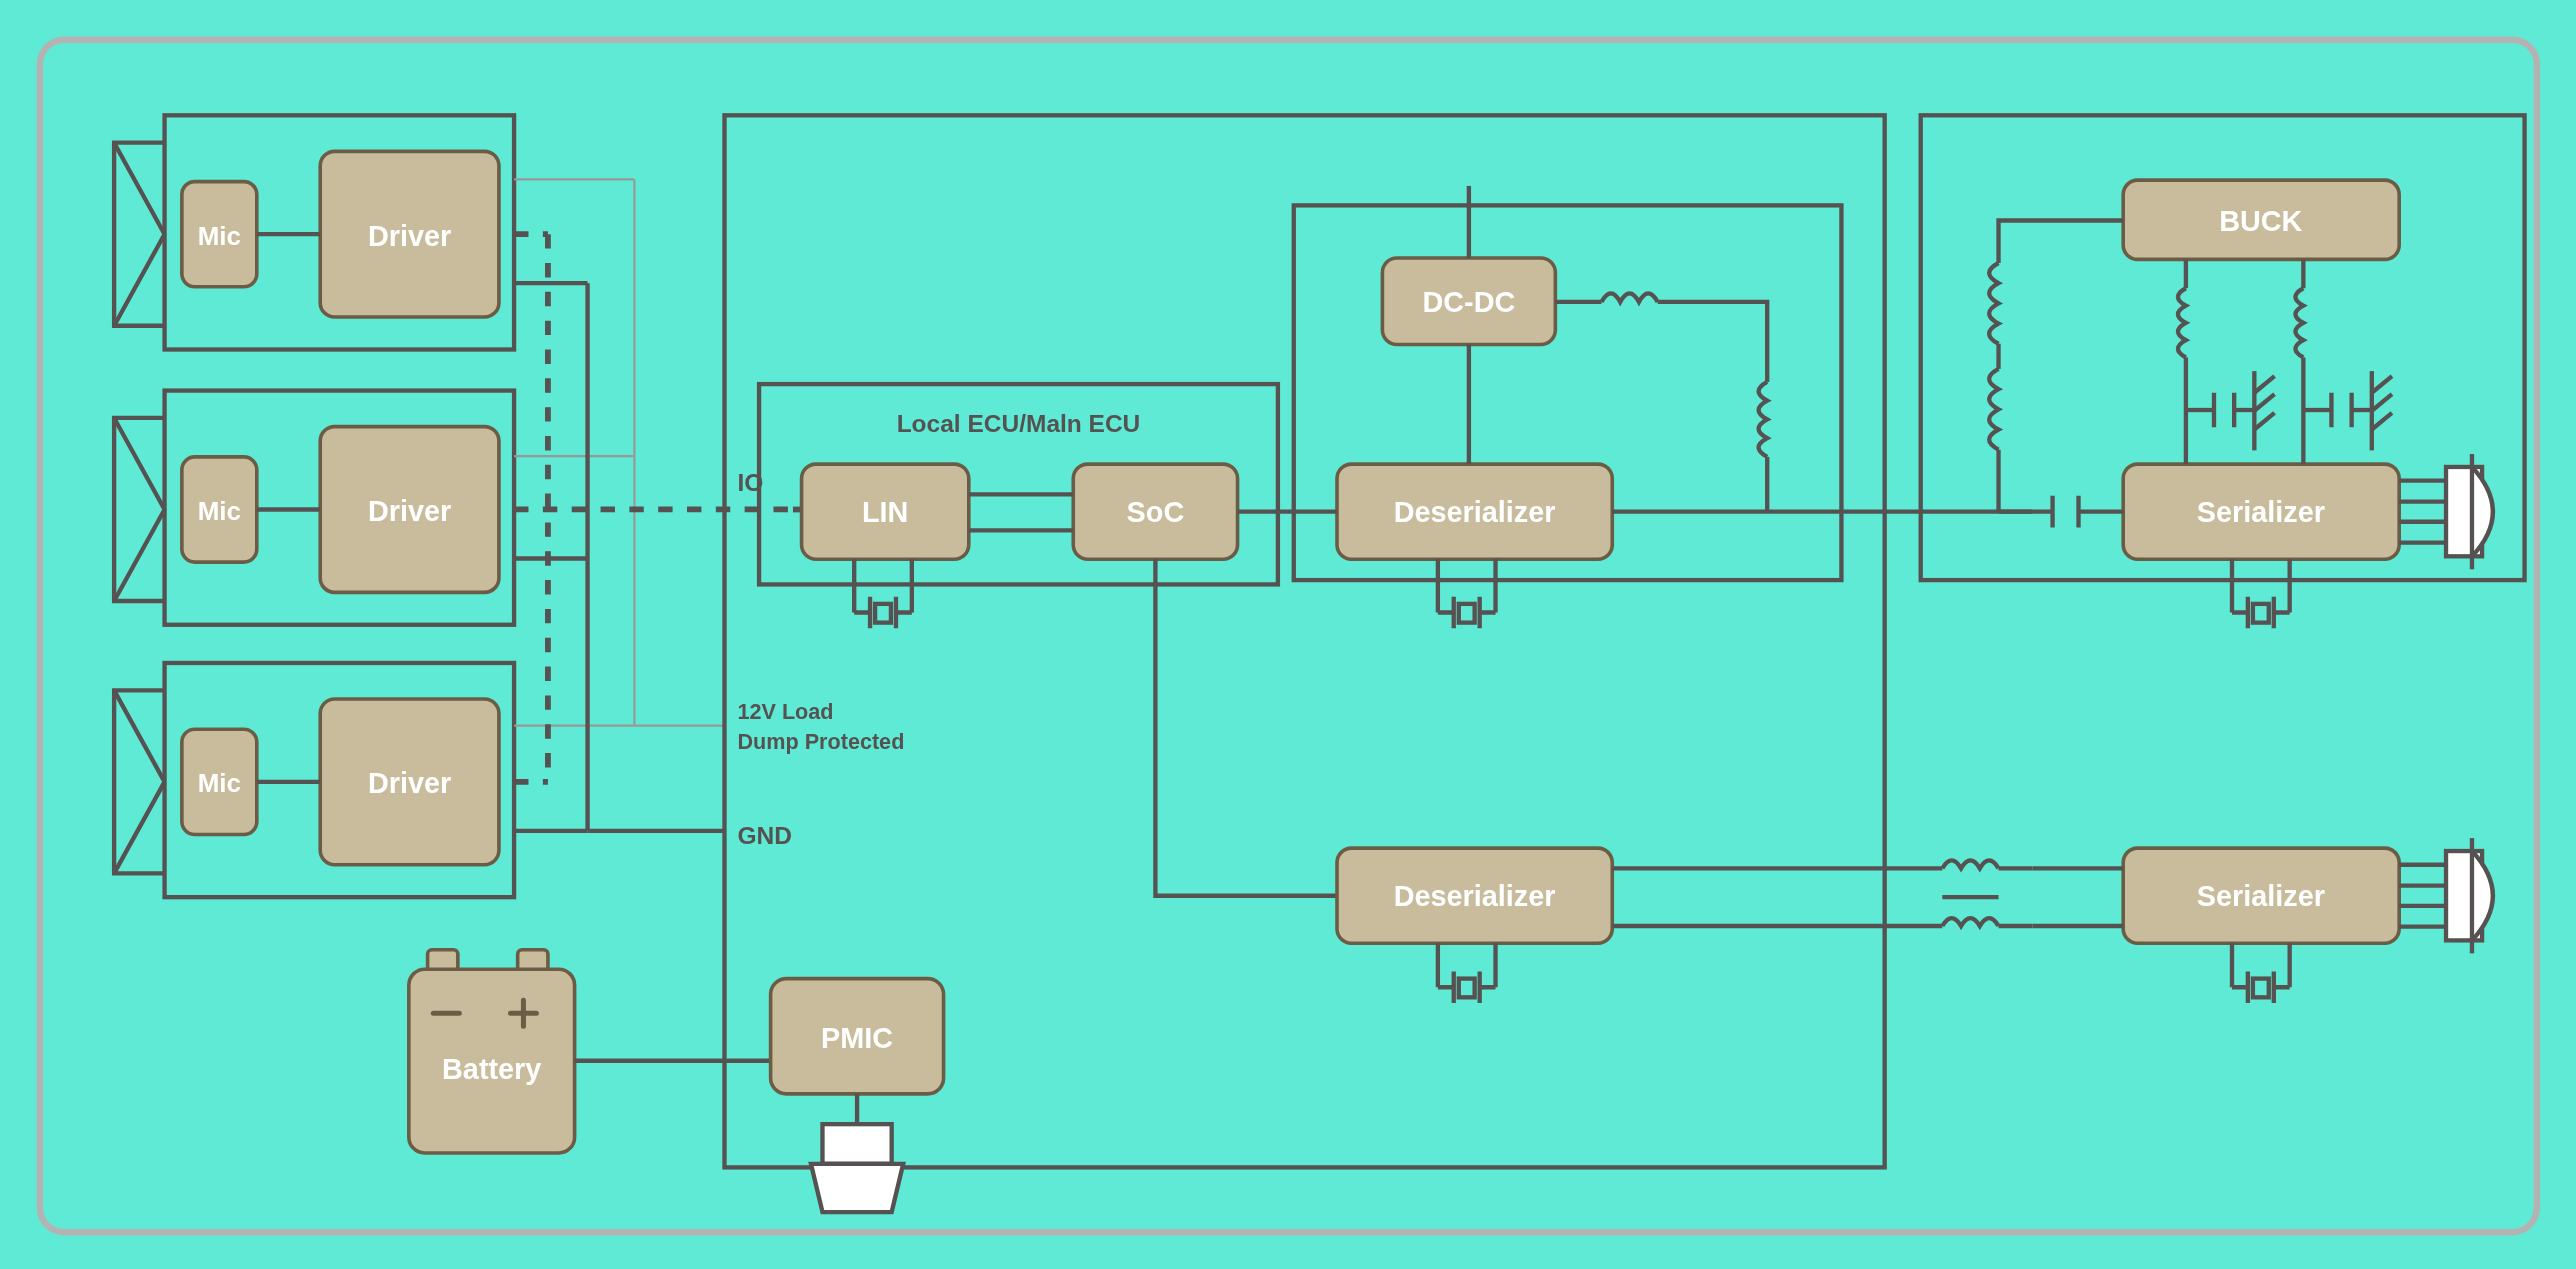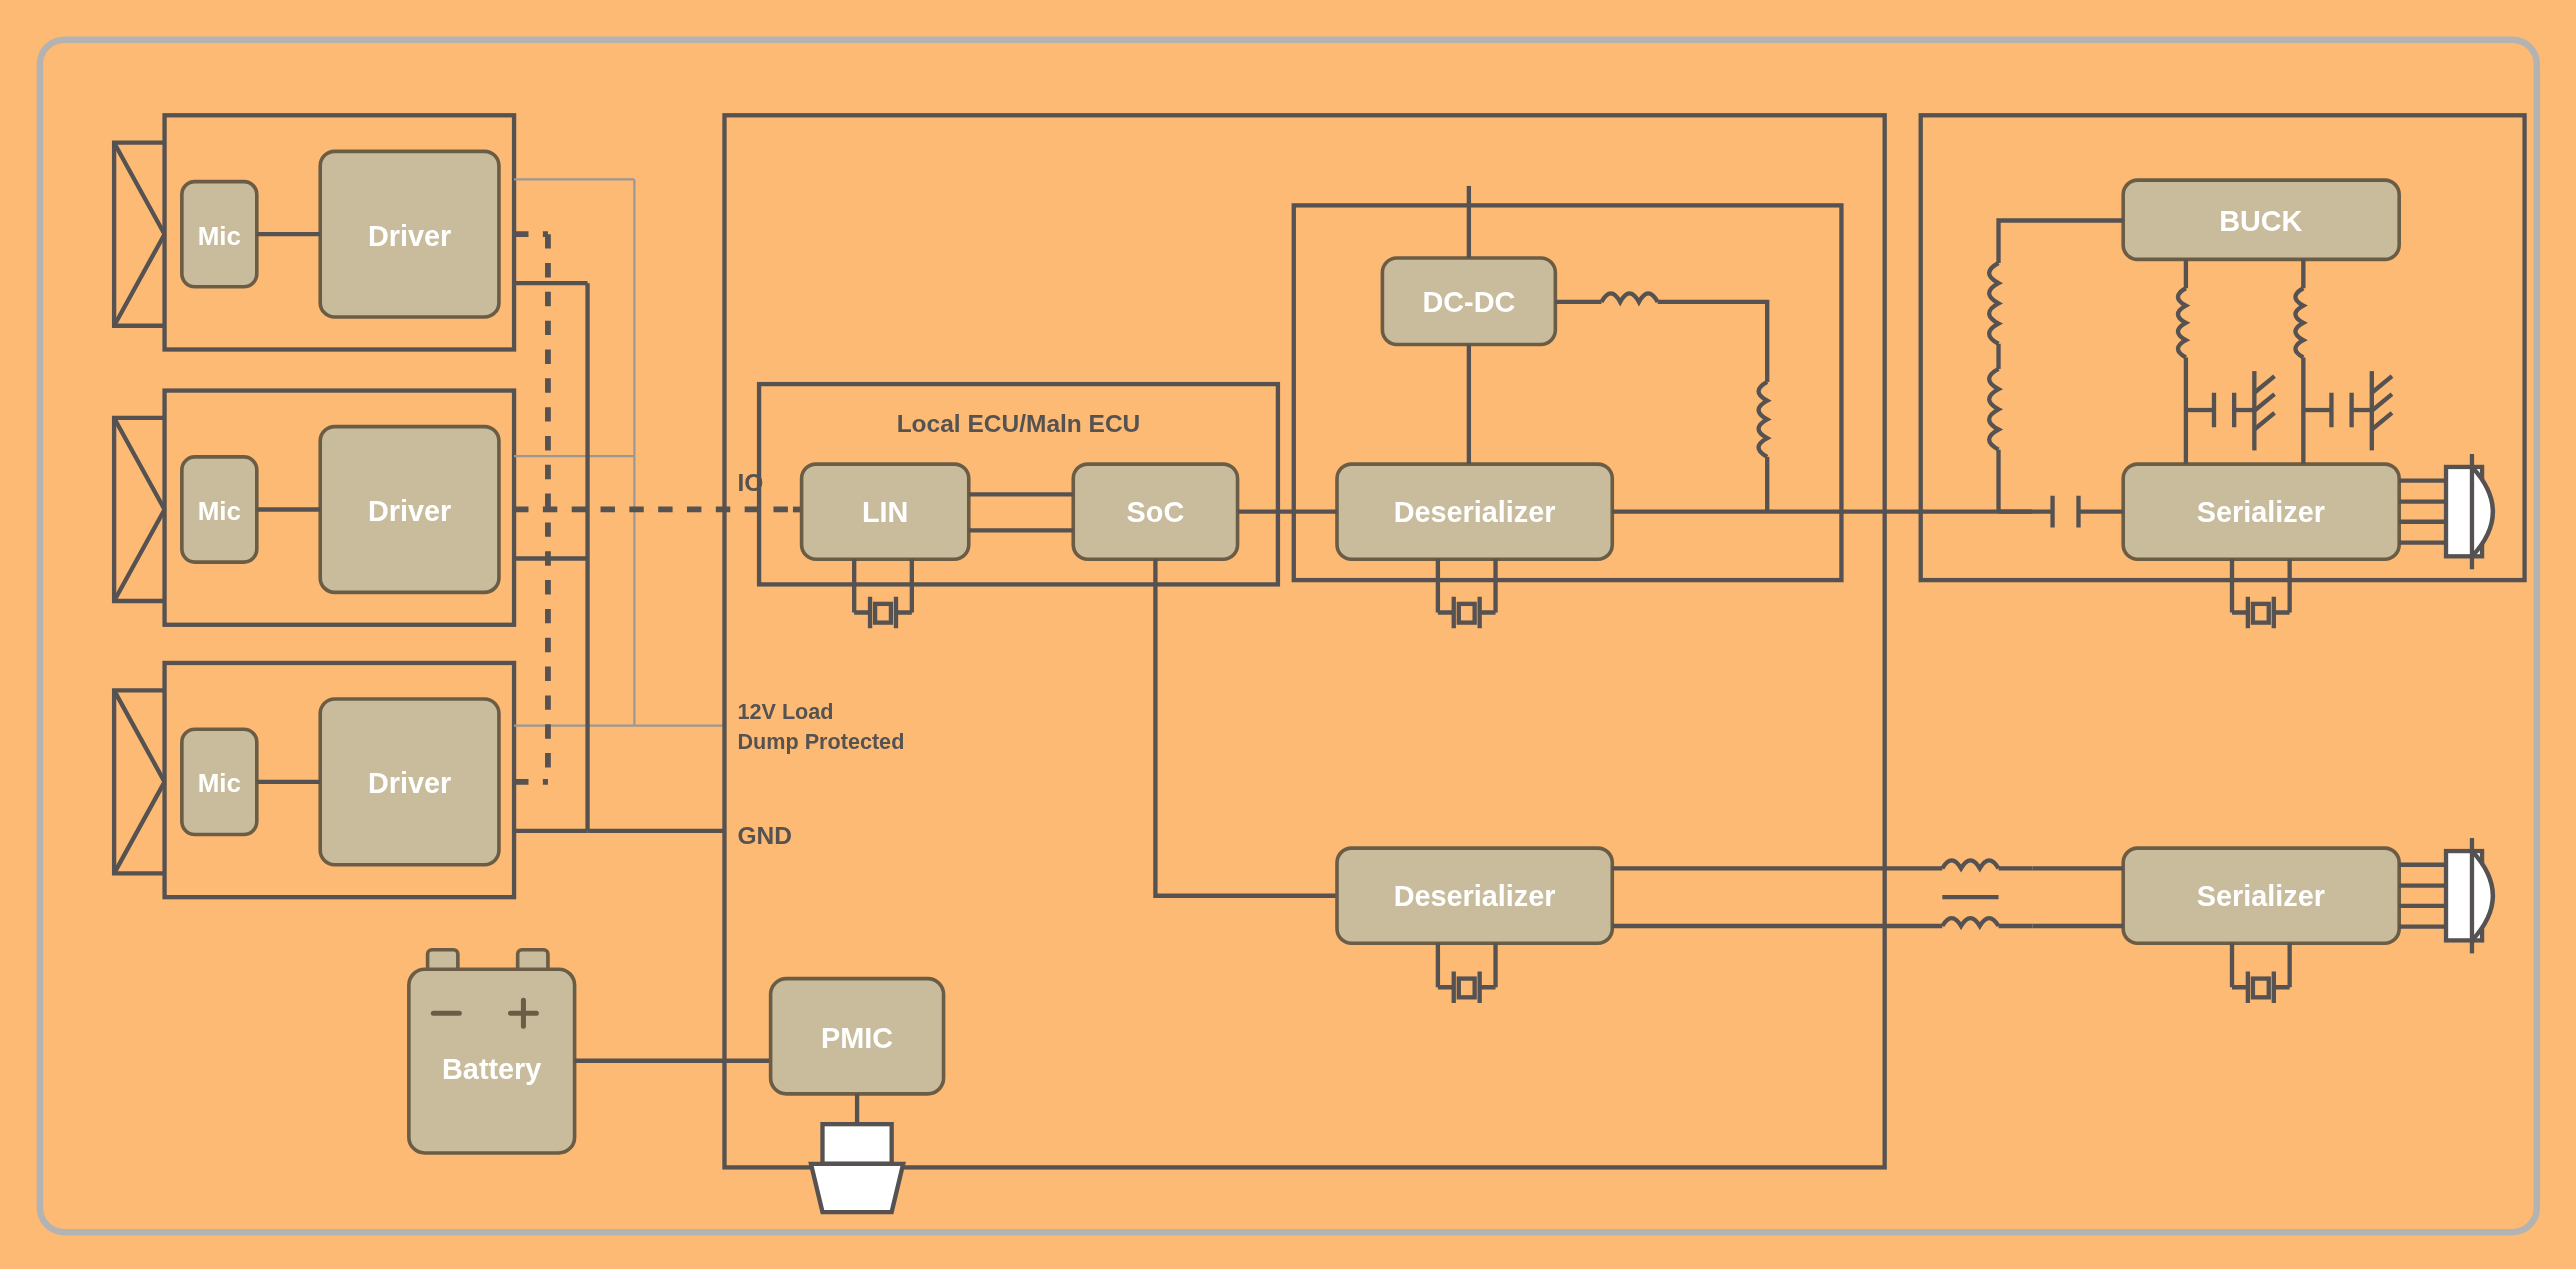--- a/index.html
+++ b/index.html
@@ -1,18 +1,18 @@
 <!DOCTYPE html>
 <html style="font-size:11.5px"><head>
 <meta charset="utf-8">
 <title>Automotive Audio/Camera Block Diagram</title>
 <style>
   html,body{margin:0;padding:0;background:#ffffff;}
   body{font-family:"Liberation Sans",sans-serif;}
-  #stage{position:relative;width:2576px;height:1269px;background:#fdba74;}
+  #stage{position:relative;width:2576px;height:1269px;background:#5eead4;}
   svg{display:block;width:2576px;height:1269px;}
 
   .blk-fill{fill:#c8bc9c;stroke:#6b5d45;stroke-width:5;}
   .blk-label{fill:#ffffff;font-family:"Liberation Sans",sans-serif;font-weight:700;text-anchor:middle;dominant-baseline:central;}
   .panel{fill:none;stroke:#555251;stroke-width:6;}
   .outer{fill:none;stroke:#b3b3b3;stroke-width:9;}
   .w{fill:none;stroke:#555251;stroke-width:6;stroke-linecap:butt;}
   .w-thin{fill:none;stroke:#9a9897;stroke-width:3;}
   .w-dot{fill:none;stroke:#555251;stroke-width:8;stroke-dasharray:20 20;stroke-linecap:butt;}
   .sym{fill:none;stroke:#555251;stroke-width:6;}

